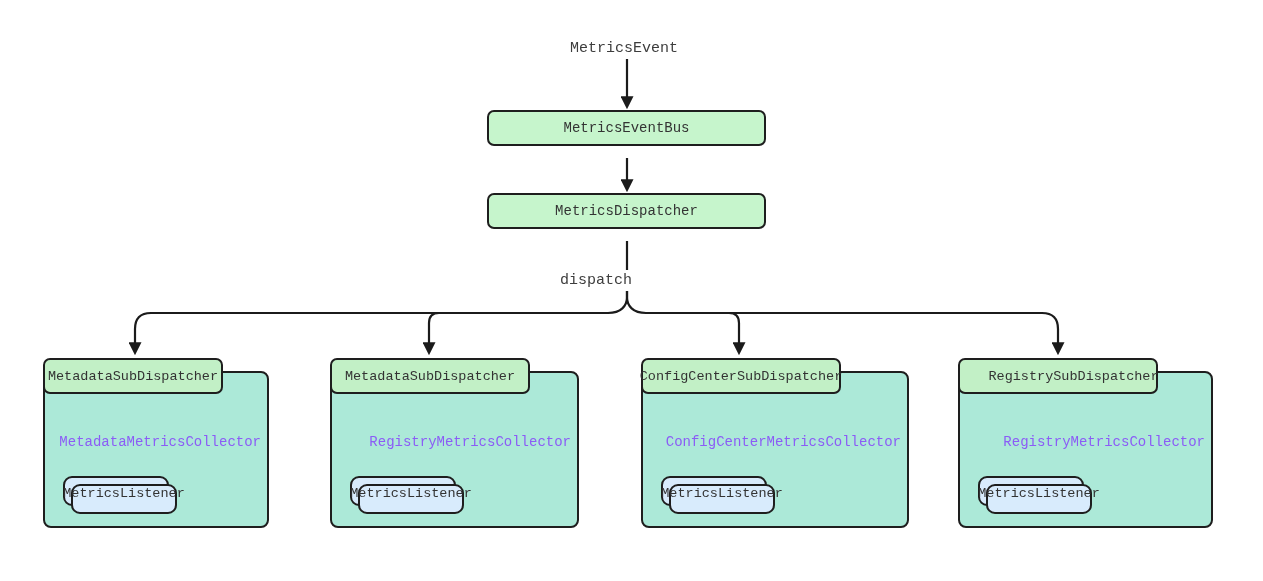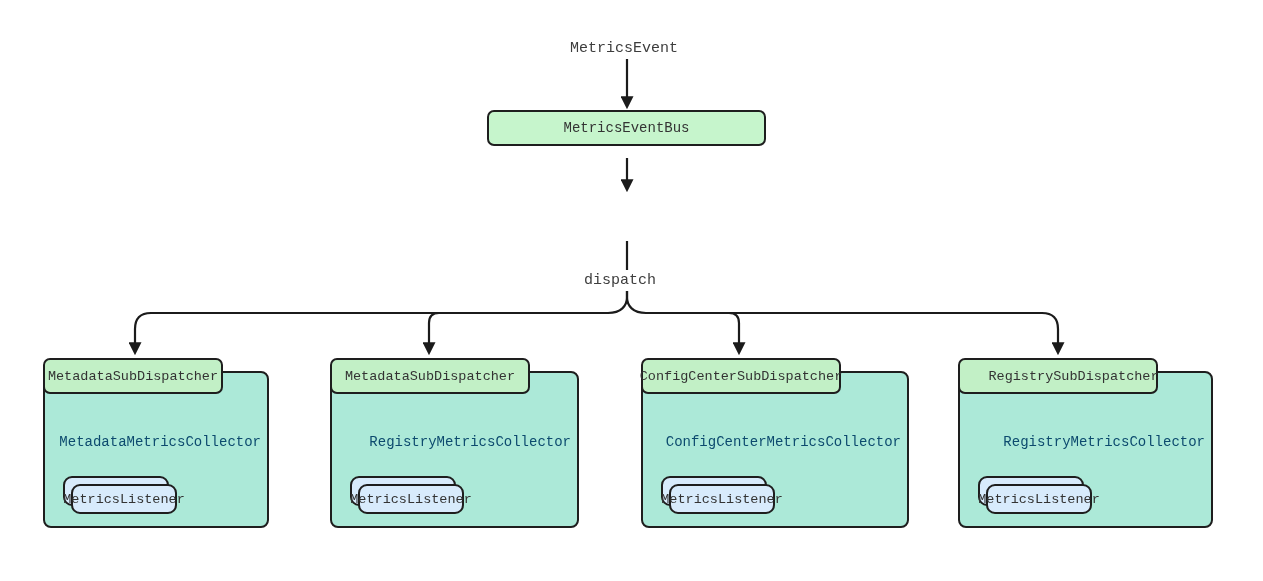--- a/index.html
+++ b/index.html
@@ -43,32 +43,32 @@
   .group .tab{
     position:absolute;left:0;top:0;height:36px;
     background:var(--tab-green,#c2f0c6);
     border:2.5px solid var(--border-dark,#1e1e1e);
     border-radius:7px;box-sizing:border-box;
     display:flex;align-items:center;justify-content:center;
     font-size:13.5px;color:#333333;white-space:nowrap;z-index:2;text-align:center;
   }
   .group .collector{
     position:absolute;top:76px;right:8px;
-    font-size:14px;color:#0c4a6e;white-space:nowrap;z-index:1;
+    font-size:14px;color:#8b5cf6;white-space:nowrap;z-index:1;
   }
   .listener{
     position:absolute;width:106px;height:30px;
     background:var(--listener-blue,#d8ebfc);
     border:2.5px solid var(--border-dark,#1e1e1e);
     border-radius:9px;box-sizing:border-box;
   }
   .listener.back{left:20px;top:118px;z-index:1;}
   .listener.front{
     left:28px;top:126px;z-index:2;
-    display:flex;align-items:center;justify-content:center;
+    display:flex;align-items:flex-start;justify-content:center;
     font-size:13.5px;color:#333333;white-space:nowrap;
   }
   
   .g1{left:43px;width:226px;}  .g1 .tab{width:180px;}
   .g2{left:330px;width:249px;} .g2 .tab{width:200px;}
   .g3{left:641px;width:248px;padding-left:20px;} .g3 .tab{width:200px;}
   .g4{left:958px;width:255px;} .g4 .tab{width:200px;padding-left:31px;}
 </style>
 </head>
 <body>
@@ -103,22 +103,25 @@
     <path class="salmon-edge" d="M464 499 H505 Q517 499 517 487 V459" marker-end="url(#mks)"></path>
     <path class="salmon-edge" d="M775 499 H833 Q845 499 845 487 V459" marker-end="url(#mks)"></path>
     <path class="salmon-edge" d="M1092 499 H1143 Q1155 499 1155 487 V459" marker-end="url(#mks)"></path>
   </svg>
 
   <div class="free-label" style="left:624px;top:39px;">MetricsEvent</div>
 
   <div class="gbox bus">
     <span>MetricsEventBus</span>
   </div>
+  <div class="gbox dispatcher">
+    <span>MetricsDispatcher</span>
+  </div>
 
-  <div class="free-label" style="left:620px;top:271px;">dispatch</div>
+  <div class="free-label" style="left:596px;top:271px;">dispatch</div>
 
   <div class="group g1">
     <div class="container"></div>
     <div class="tab">
       <span>MetadataSubDispatcher</span>
     </div>
     <div class="collector">MetadataMetricsCollector</div>
     <div class="listener back"></div>
     <div class="listener front">
       <span>MetricsListener</span>

